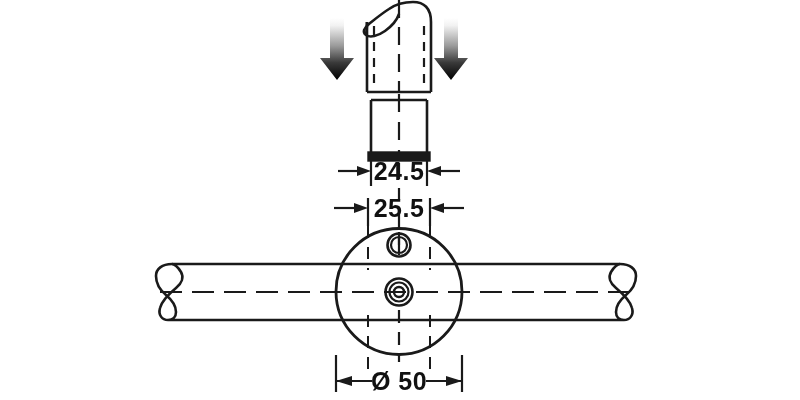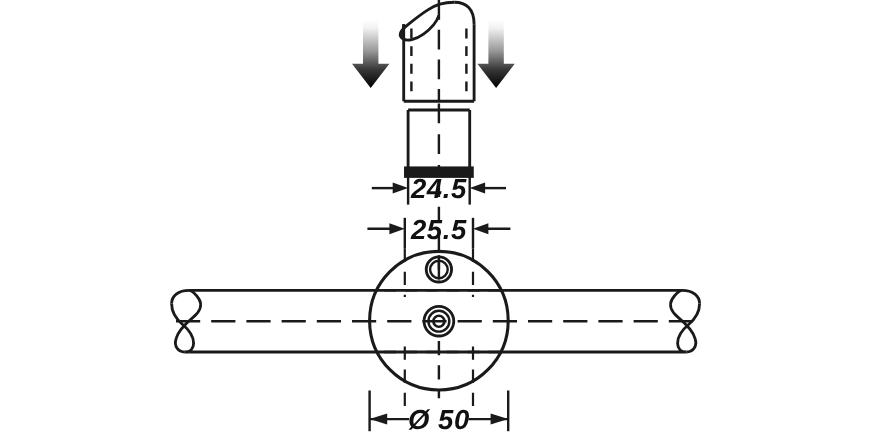--- a/index.html
+++ b/index.html
@@ -11,21 +11,20 @@
     width: 800px;
     height: 400px;
     overflow: hidden;
     font-family: "Liberation Sans", sans-serif;
   }
   #drawing-root {
     position: relative;
     width: 800px;
     height: 348px;
     background: #ffffff;
-    font-style: italic;
   }
   svg#technical-drawing {
     display: block;
     width: 800px;
     height: 400px;
   }
   .dim-text {
     font-family: "Liberation Sans", sans-serif;
     font-weight: bold;
     font-size: 25px;

